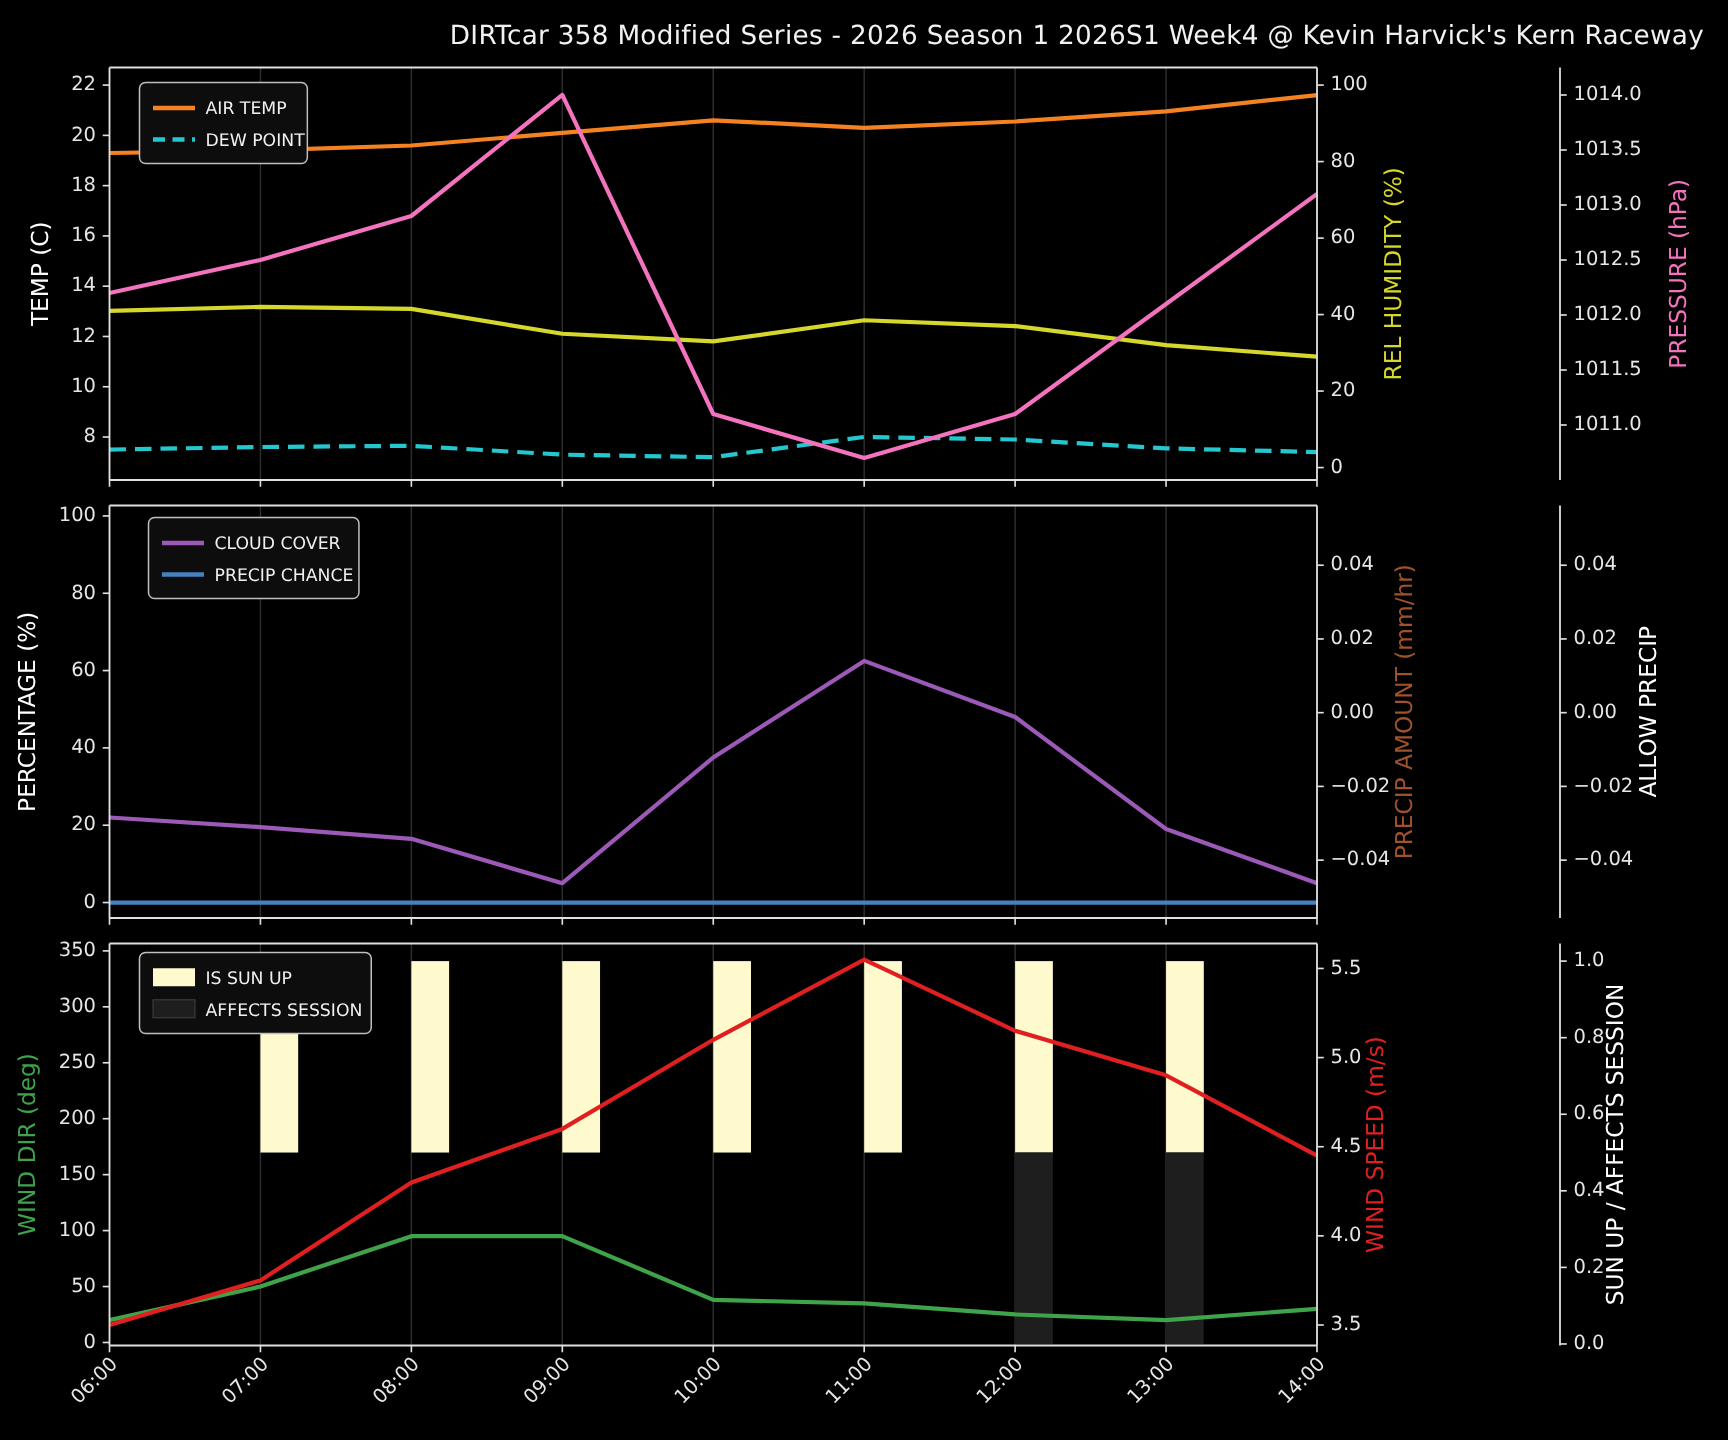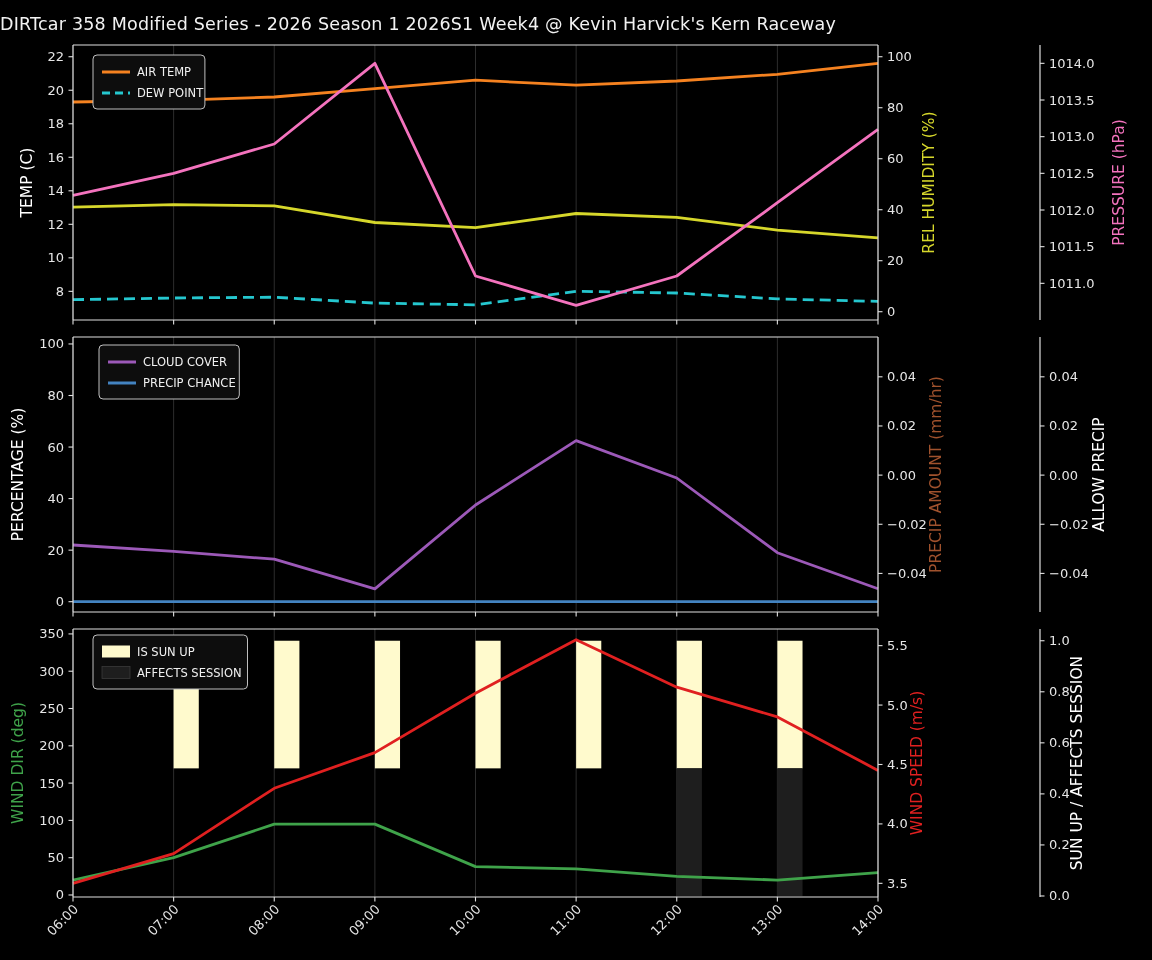--- a/index.html
+++ b/index.html
@@ -1,18 +1,18 @@
 <!DOCTYPE html>
 <html><head>
 <meta charset="utf-8">
 <style>
   html,body{margin:0;padding:0;background:#000;}
   .stage{position:relative;width:1152px;height:960px;background:#000;overflow:hidden;
          font-family:"DejaVu Sans","Liberation Sans",sans-serif;}
-  .chart-title{position:absolute;top:14px;left:0;width:1136px;text-align:left;
+  .chart-title{position:absolute;top:14px;left:0;width:1136px;text-align:right;
                color:#f2f2f2;font-size:17.5px;letter-spacing:0.2px;}
   svg text{font-family:"DejaVu Sans","Liberation Sans",sans-serif;}
 </style>
 </head>
 <body>
 
 <div class="stage">
   <div class="chart-title">DIRTcar 358 Modified Series - 2026 Season 1 2026S1 Week4 @ Kevin Harvick's Kern Raceway</div>
   <svg id="plots" width="1152" height="960" viewBox="0 0 1152 960">
       <g>

